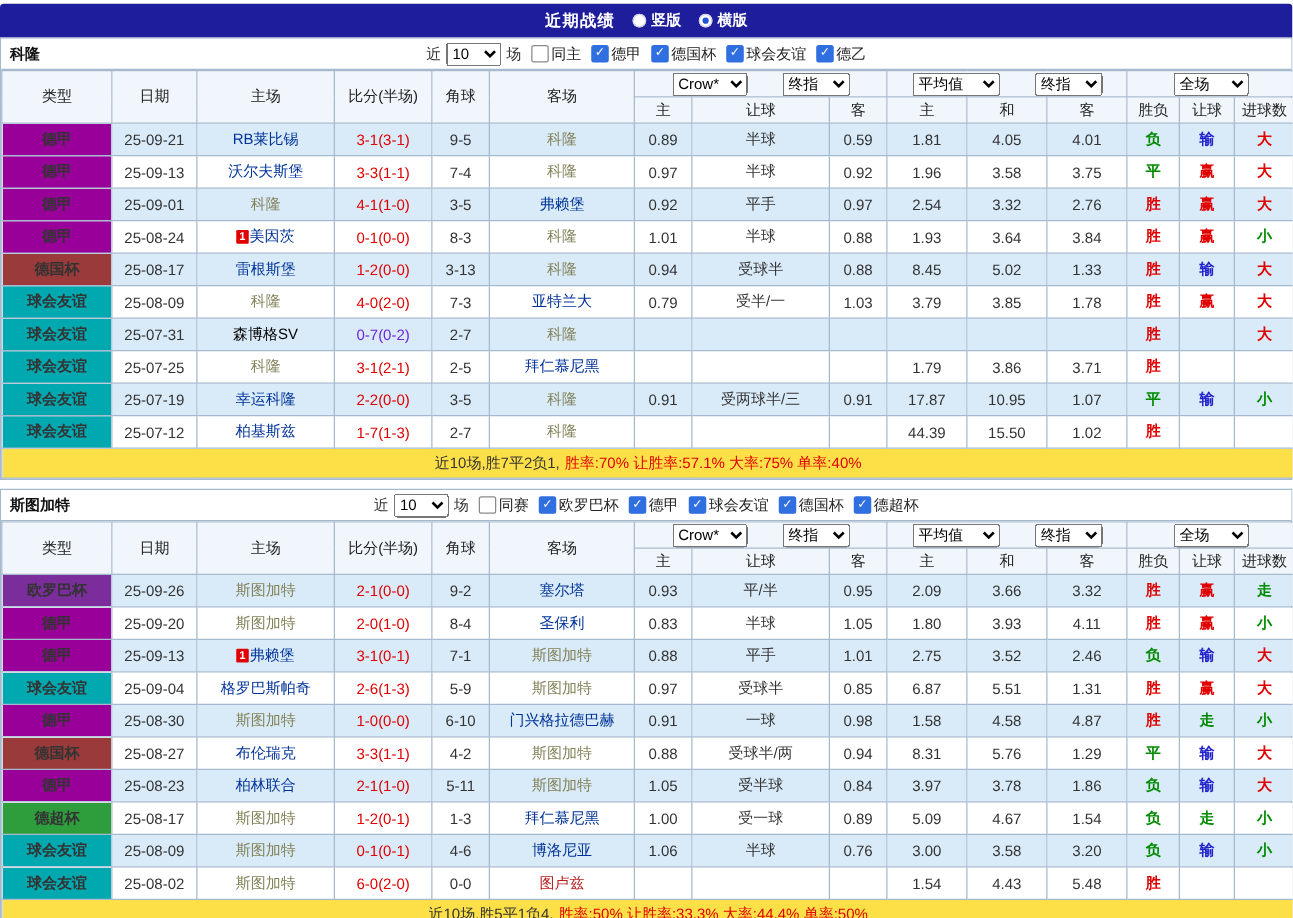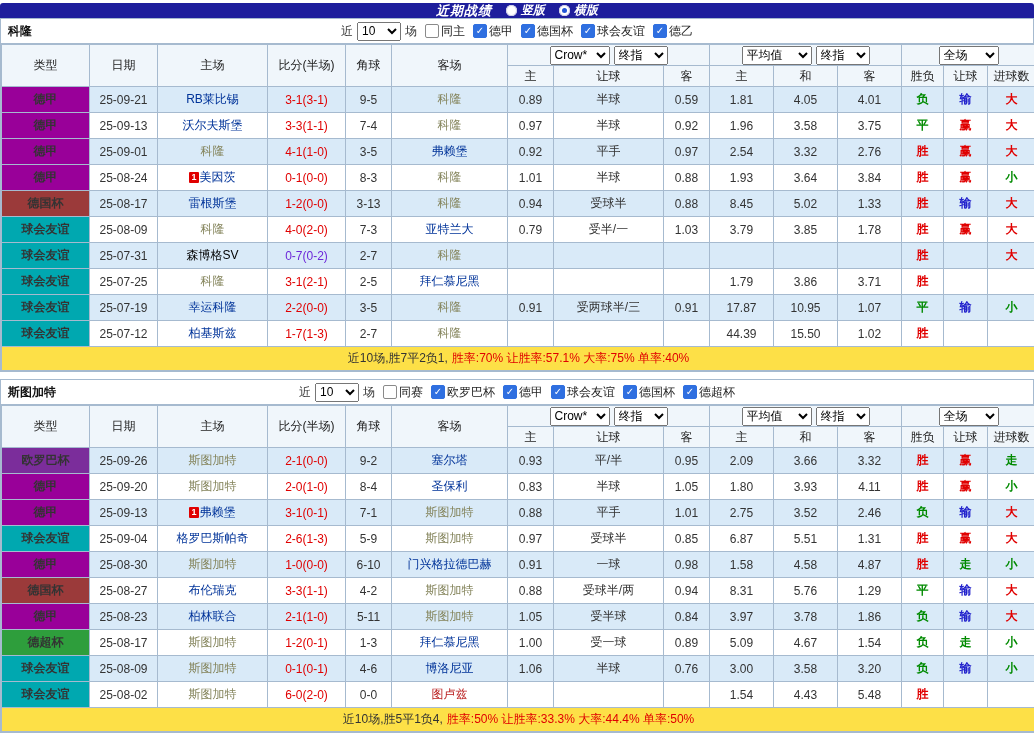--- a/index.html
+++ b/index.html
@@ -7,22 +7,22 @@
     width:1034px;
     font-family:"Liberation Sans","DejaVu Sans",sans-serif;
     font-size:12px;
     color:#222;
     background:#fff;
   }
   .page{width:1034px}
 
   
   .topbar{
-    height:15px;background:#1E1E9C;display:flex;align-items:center;justify-content:center;
-    gap:14px;margin-top:3px;border-radius:3px 3px 0 0;font-style:italic;
+    height:27px;background:#1E1E9C;display:flex;align-items:center;justify-content:center;
+    gap:14px;margin-top:3px;border-radius:3px 3px 0 0;
   }
   .topbar-title{color:#fff;font-weight:bold;font-size:13px;letter-spacing:1px}
   .topbar-radios{display:inline-flex;gap:14px;align-items:center}
   .radio-item{display:inline-flex;align-items:center;gap:4px;cursor:pointer}
   .radio-circle{width:11px;height:11px;border-radius:50%;background:#fff;display:inline-flex;align-items:center;justify-content:center;box-shadow:inset 0 0 0 1px #cfcfe8}
   .radio-dot{width:5px;height:5px;border-radius:50%;background:#2255D6}
   .radio-label{color:#fff;font-weight:bold;font-size:12px}
 
   
   .section{border:1px solid #A6BACF}
@@ -43,21 +43,21 @@
   }
   .cb-box.checked{background:#2F6FE0;border-color:#2F6FE0}
   .cb-label{color:#222}
 
   
   .stats-table{width:100%;border-collapse:collapse;table-layout:fixed}
   .stats-table th,.stats-table td{
     border:1px solid #A6BACF;text-align:center;overflow:hidden;white-space:nowrap;
   }
   .stats-table th{height:20px;font-weight:normal;background:#F0F6FB;color:#222;padding:0}
-  .th-group .ui-select{margin:0 2px}
+  .th-group .ui-select{margin:0 14px}
   .stats-table td{height:25px;padding:0 2px;background:#fff;color:#333}
   tr.alt td{background:#D9EAF8}
 
   .td-type{color:#fff;font-weight:bold}
   .td-score{font-weight:normal}
   .team{cursor:pointer}
   .red-badge{
     display:inline-block;background:#E00000;color:#fff;font-size:9px;line-height:11px;height:11px;
     padding:0 2px;margin-right:1px;border-radius:1px;vertical-align:1px;font-weight:bold;
   }

